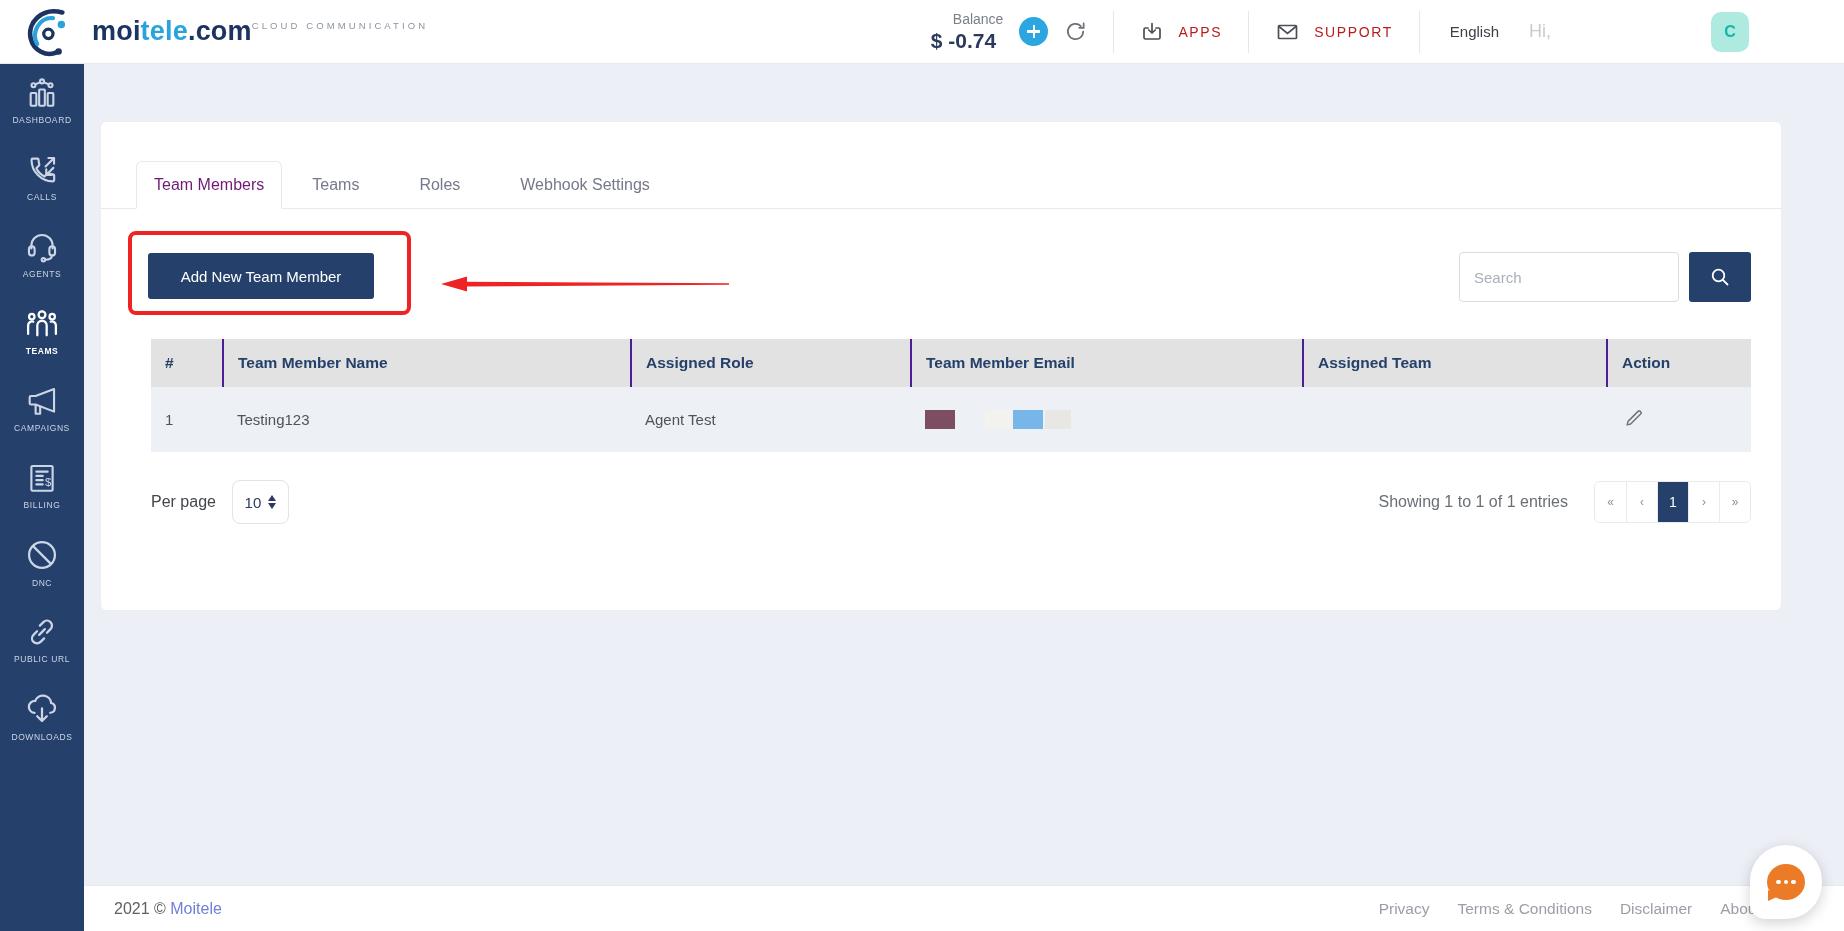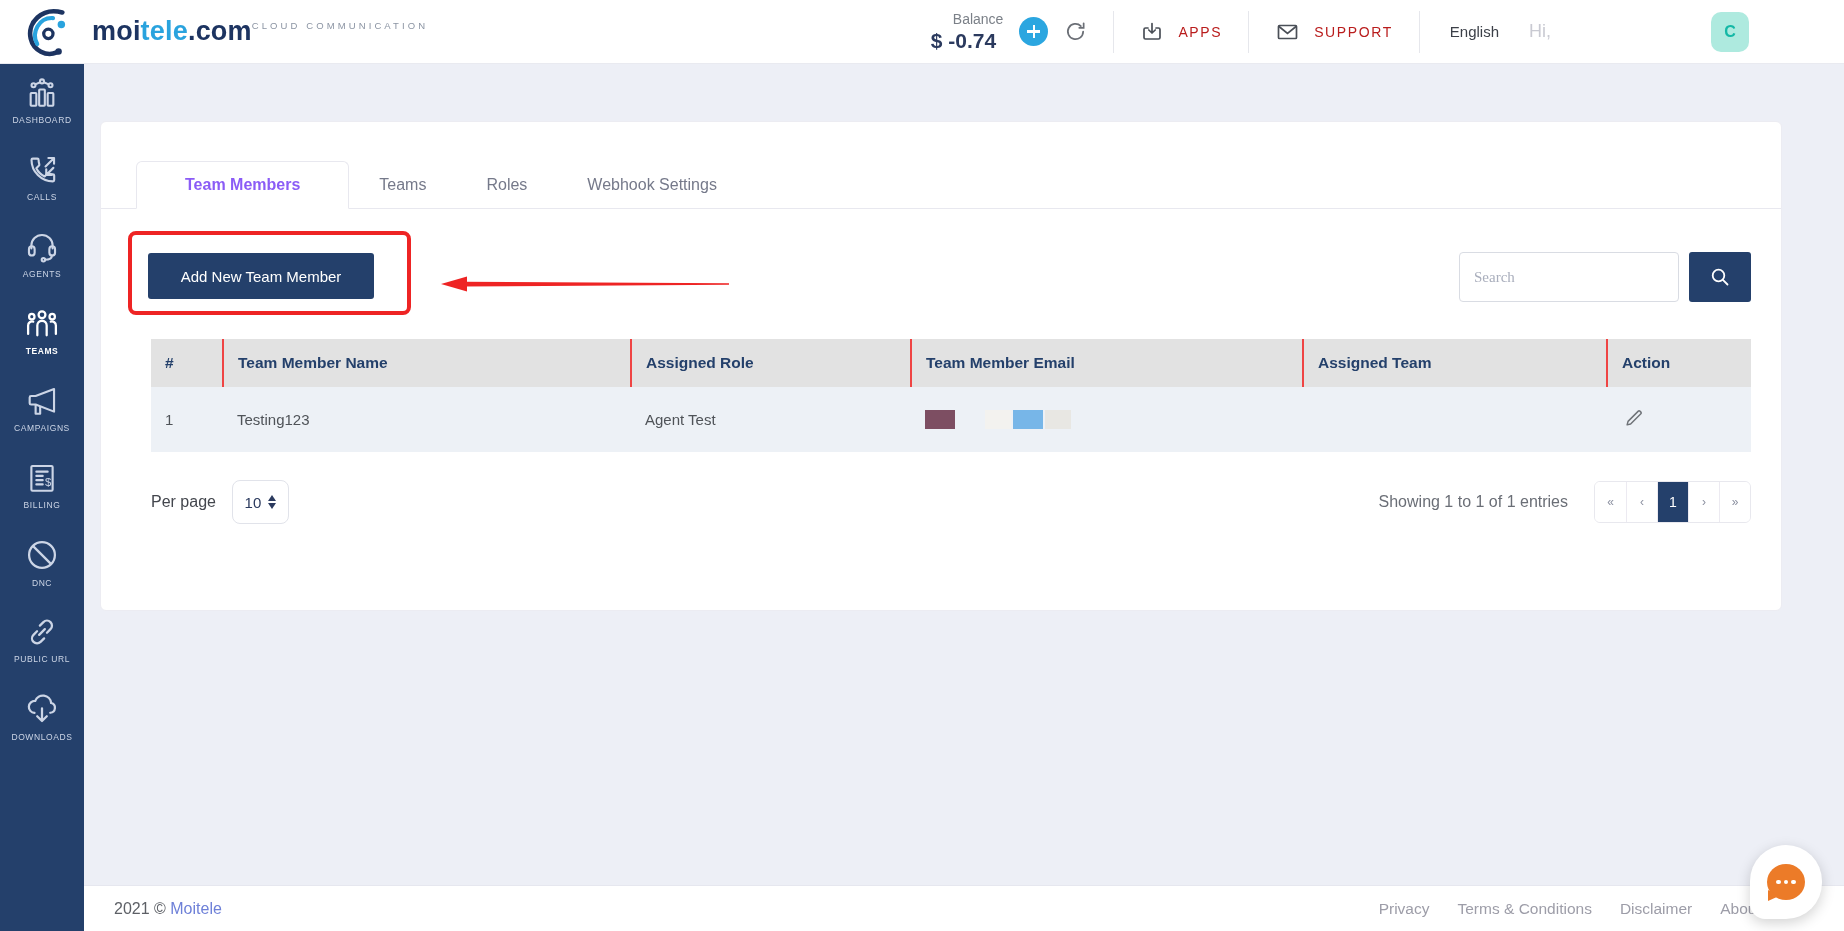--- a/index.html
+++ b/index.html
@@ -46,45 +46,45 @@
   .side-item.active svg { stroke:#ffffff; }
   .side-item.active .side-label { color:#ffffff; font-weight:bold; }
 
   
   .card { position:absolute; left:100px; top:121px; width:1682px; height:490px;
     background:#ffffff; border:1px solid #ececf2; border-radius:6px; }
   .tabs-row { position:absolute; left:0; right:0; top:37px; height:50px;
     display:flex; align-items:flex-end; padding-left:35px;
     border-bottom:1px solid #e8e8ef; }
   .tab { font-size:16px; color:#75798a; padding:14px 30px; cursor:pointer; }
-  .tab.active { color:#8b5cf6; background:#fff; border:1px solid #e8e8ef;
+  .tab.active { color:#701a75; background:#fff; border:1px solid #e8e8ef;
     border-bottom:1px solid #ffffff; border-radius:6px 6px 0 0;
-    margin-bottom:-1px; padding:14px 48px;font-weight:bold; }
+    margin-bottom:-1px; padding:14px 17px; }
 
   .red-box { position:absolute; left:27px; top:109px; width:283px; height:84px;
     border:4px solid #ee2424; border-radius:8px; z-index:5; }
   .add-btn { position:absolute; left:47px; top:131px; width:226px; height:46px;
     background:#24406b; color:#ffffff; font-size:15px; border:none;
     border-radius:3px; cursor:pointer; font-family:"Liberation Sans",sans-serif; }
   .red-arrow { position:absolute; left:338px; top:150px; z-index:5; }
 
   .search-group { position:absolute; top:130px; right:30px; display:flex; }
   .search-input { width:220px; height:50px; border:1px solid #d9dce3;
     border-radius:4px; font-size:15px; color:#444; padding:0 14px;
-    font-family:Liberation Serif, serif; margin-right:10px; }
+    font-family:Liberation Sans, sans-serif; margin-right:10px; }
   .search-input::placeholder { color:#a9aebc; }
   .search-btn { width:62px; height:50px; background:#24406b; border:none;
     border-radius:3px; cursor:pointer; display:flex; align-items:center;
     justify-content:center; }
 
   
   .table-wrap { position:absolute; left:50px; right:30px; top:217px; }
   table { width:100%; border-collapse:collapse; table-layout:fixed; }
   th { background:#e2e2e2; color:#24406b; font-size:15.5px; text-align:left;
-    padding:15px 14px; border-left:2px solid #ef4444; }
+    padding:15px 14px; border-left:2px solid #4c1d95; }
   th:first-child { border-left:none; }
   td { background:#edf1f6; color:#4f5358; font-size:15px; padding:18px 14px; }
   .col-idx{width:4.5%;} .col-name{width:25.5%;} .col-role{width:17.5%;}
   .col-email{width:24.5%;} .col-team{width:19%;} .col-action{width:9%;}
   .redact-row { display:flex; align-items:center; height:19px; }
   .redact { height:19px; display:inline-block; }
   .r1 { width:30px; background:#7d4e62; margin-right:30px; }
   .r2 { width:26px; background:#f3f2ef; }
   .r3 { width:30px; background:#77b6e8; margin-left:2px; }
   .r4 { width:26px; background:#e8e7e3; margin-left:2px; }

